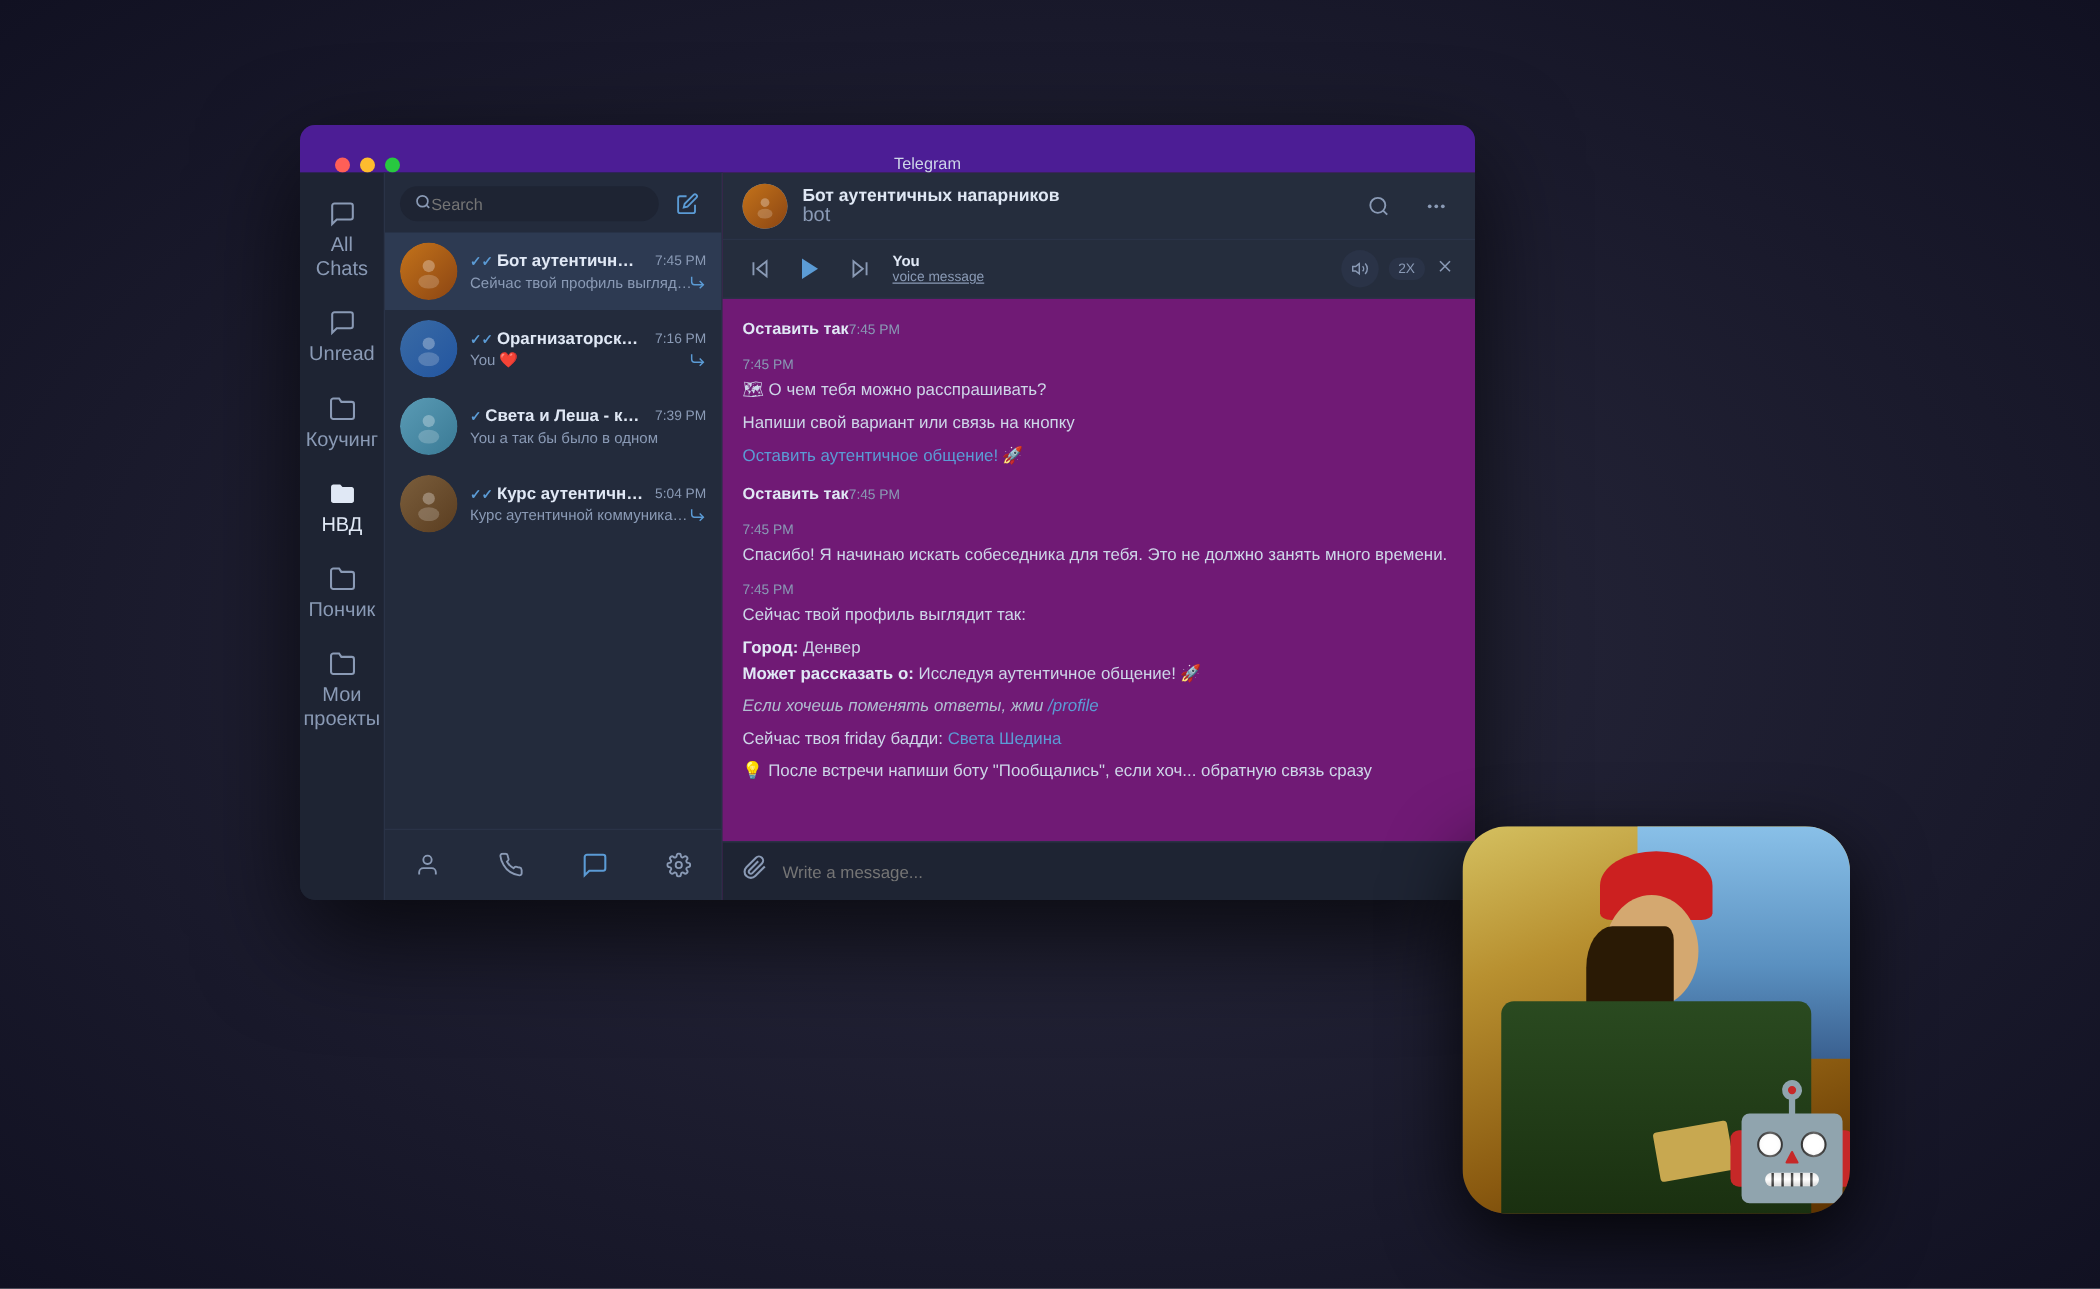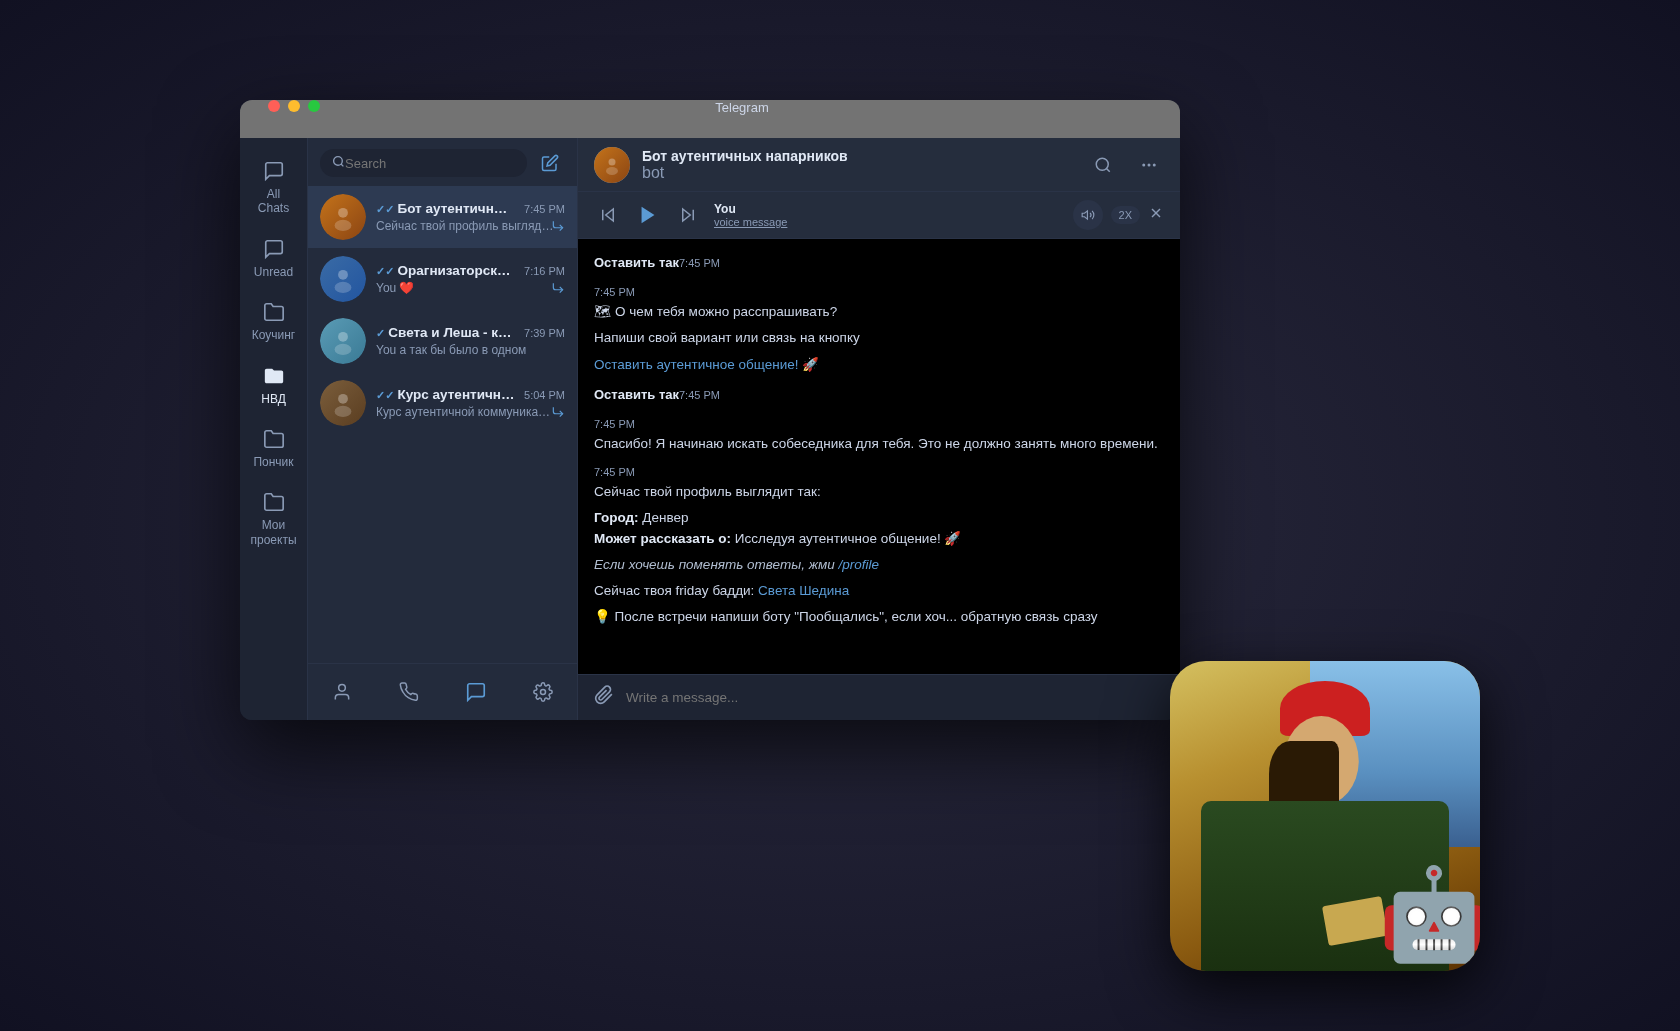--- a/index.html
+++ b/index.html
@@ -23,23 +23,23 @@
       display: flex;
       flex-direction: column;
       overflow: hidden;
       position: absolute;
       top: 100px;
       left: 240px;
     }
 
     .titlebar {
       height: 38px;
-      background: #737373;
-      display: flex;
-      align-items: flex-start;
+      background: #4c1d95;
+      display: flex;
+      align-items: flex-end;
       padding: 0 28px;
       flex-shrink: 0;
     }
 
     .traffic-lights {
       display: flex;
       gap: 8px;
       margin-right: 12px;
     }
 
@@ -100,21 +100,21 @@
       align-items: center;
       justify-content: center;
       font-size: 20px;
     }
 
     .sidebar-icon-item.active .sidebar-icon-svg {
       color: #ffffff;
     }
 
     .sidebar-icon-label {
-      font-size: 12px;
+      font-size: 16px;
       color: #8a9ab5;
       margin-top: 3px;
       text-align: center;
       line-height: 1.2;
     }
 
     .sidebar-icon-item.active .sidebar-icon-label {
       color: #ffffff;
     }
 
@@ -275,21 +275,21 @@
       border-radius: 50%;
     }
 
     .footer-icon.active {
       color: #5b9bd5;
     }
 
     
     .chat-main {
       flex: 1;
-      background: #000000;
+      background: #701a75;
       display: flex;
       flex-direction: column;
     }
 
     .chat-header {
       height: 54px;
       background: #252d3d;
       display: flex;
       align-items: center;
       padding: 0 16px;

